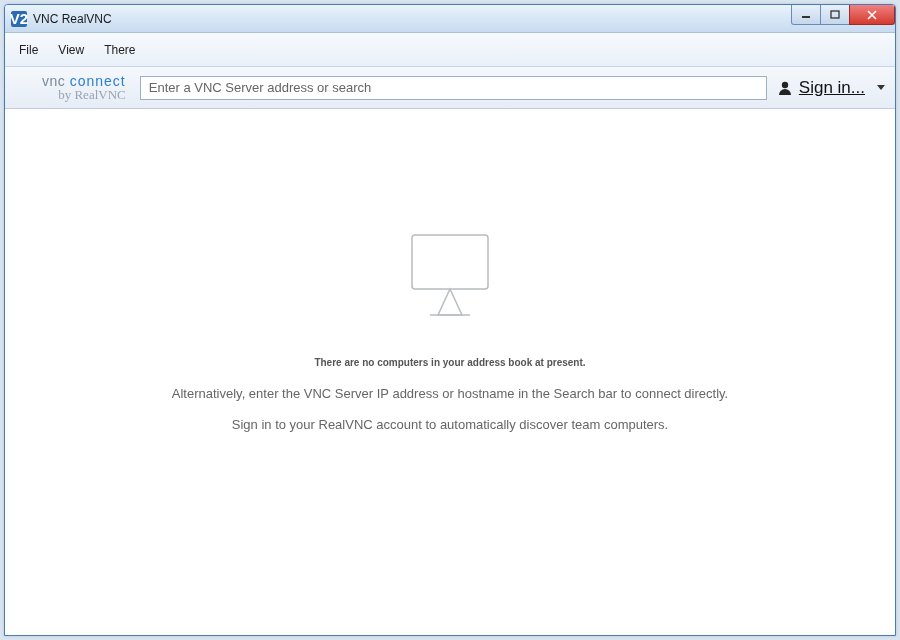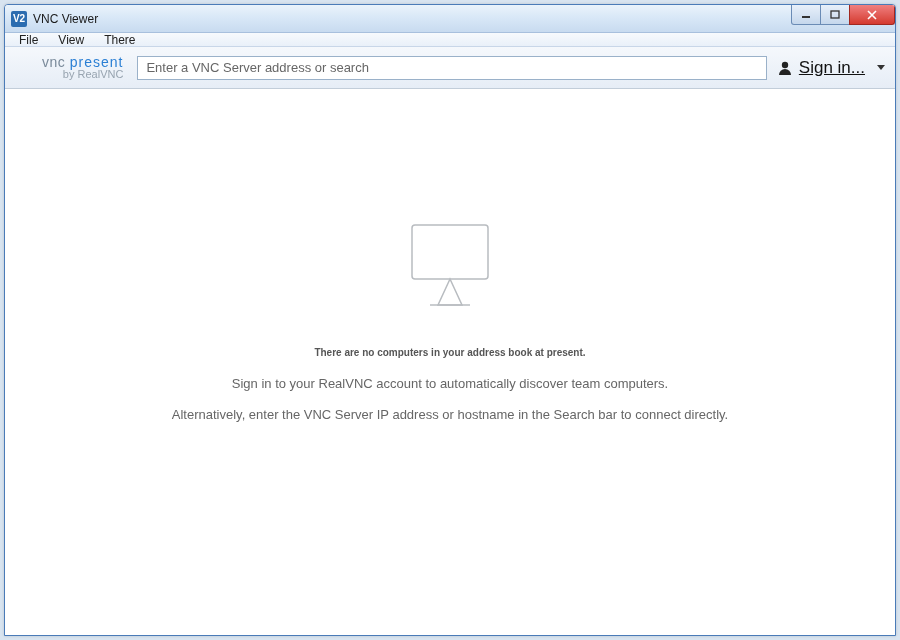--- a/index.html
+++ b/index.html
@@ -38,21 +38,21 @@
     }
     .app-icon {
       width: 16px;
       height: 16px;
       background: #2b6cb0;
       border-radius: 2px;
       display: flex;
       align-items: center;
       justify-content: center;
       color: #fff;
-      font-size: 10px;
+      font-size: 15px;
       font-weight: bold;
       margin-right: 6px;
     }
     .title-text {
       color: #1a1a1a;
       font-size: 12px;
     }
     .win-controls {
       position: absolute;
       right: 0;
@@ -81,21 +81,21 @@
     .win-btn.close {
       width: 46px;
       background: linear-gradient(to bottom, #f08080, #d43a2f);
       border-color: #a02820;
       border-radius: 0 0 3px 0;
       color: #fff;
     }
     .win-btn svg { display: block; }
     
     .menubar {
-      height: 14px;
+      height: 34px;
       background: linear-gradient(to bottom, #f7fafd, #e9f0f9);
       border-bottom: 1px solid #c8d6e8;
       display: flex;
       align-items: center;
       padding: 0 4px;
       font-size: 12px;
       color: #222;
     }
     .menu-item {
       padding: 2px 10px;
@@ -119,22 +119,23 @@
       margin-right: 4px;
     }
     .logo-main {
       font-size: 14px;
       font-weight: 400;
       letter-spacing: 0.5px;
     }
     .logo-vnc { color: #7a8a9a; margin-left: 27px; }
     .logo-connect { color: #2a7fd4; font-weight: 500; letter-spacing: 1px; }
     .logo-sub {
-      font-size: 11px;
+      font-size: 13px;
       color: #98a4b0;
+      font-family: Liberation Serif, serif;
     }
     .address-input {
       flex: 1;
       height: 24px;
       border: 1px solid #9ab1c9;
       padding: 0 8px;
       font-size: 13px;
       color: #ef4444;
       font-family: inherit;
       outline: none;
@@ -190,21 +191,21 @@
       text-align: center;
     }
   </style>
 </head>
 <body>
 
 <div class="window">
 
   <div class="titlebar">
     <div class="app-icon">V2</div>
-    <div class="title-text">VNC Viewer</div>
+    <div class="title-text">VNC RealVNC</div>
     <div class="win-controls">
       <div class="win-btn min">
         <svg width="10" height="10" viewBox="0 0 10 10">
             <rect x="1" y="6" width="8" height="2" fill="#333"></rect>
           </svg>
       </div>
       <div class="win-btn max">
         <svg width="10" height="10" viewBox="0 0 10 10">
             <rect x="1" y="1" width="8" height="7" fill="none" stroke="#333" stroke-width="1.3"></rect>
           </svg>
@@ -219,21 +220,21 @@
 
   <div class="menubar">
     <div class="menu-item">File</div>
     <div class="menu-item">View</div>
     <div class="menu-item">There</div>
   </div>
 
   <div class="toolbar">
     <div class="logo">
       <div class="logo-main">
-        <span class="logo-vnc">vnc</span><span> </span><span class="logo-connect">present</span>
+        <span class="logo-vnc">vnc</span><span> </span><span class="logo-connect">connect</span>
       </div>
       <div class="logo-sub">by RealVNC</div>
     </div>
     <input class="address-input" type="text" placeholder="Enter a VNC Server address or search" style="">
     <div class="signin-group">
       <svg class="user-icon" viewBox="0 0 16 16">
         <circle cx="8" cy="5" r="3.2" fill="#222"></circle>
         <path d="M2 15 a6 6 0 0 1 12 0 Z" fill="#222"></path>
       </svg>
       <span class="signin-label">Sign in...</span>
@@ -241,17 +242,17 @@
     </div>
   </div>
 
   <div class="content">
     <svg class="empty-illustration" width="120" height="120" viewBox="0 0 120 120">
       <rect x="22" y="18" width="76" height="54" rx="3" ry="3" fill="none" stroke="#b8bcc0" stroke-width="1.5"></rect>
       <path d="M60 72 L48 98 L72 98 Z" fill="none" stroke="#b8bcc0" stroke-width="1.5"></path>
       <line x1="40" y1="98" x2="80" y2="98" stroke="#b8bcc0" stroke-width="1.5"></line>
     </svg>
     <div class="empty-title">There are no computers in your address book at present.</div>
+    <div class="empty-line">Alternatively, enter the VNC Server IP address or hostname in the Search bar to connect directly.</div>
     <div class="empty-line">Sign in to your RealVNC account to automatically discover team computers.</div>
-    <div class="empty-line">Alternatively, enter the VNC Server IP address or hostname in the Search bar to connect directly.</div>
   </div>
 
 </div>
 
 </body></html>

